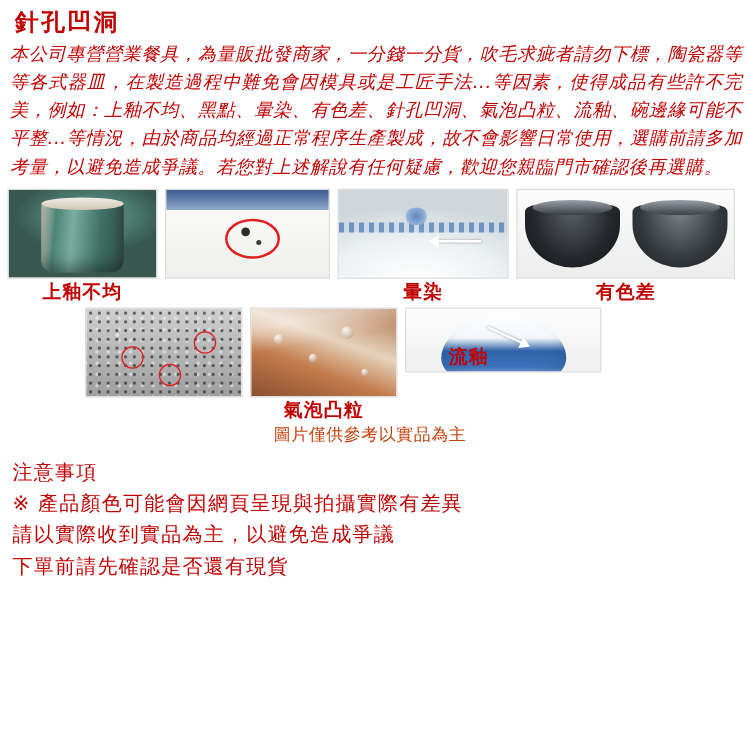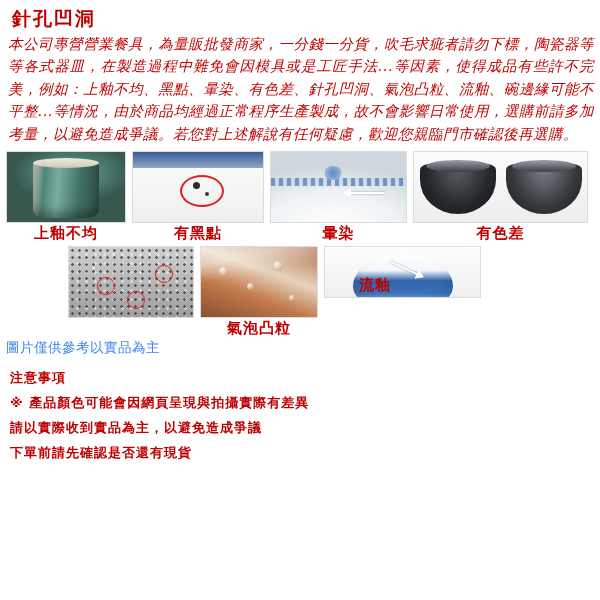--- a/index.html
+++ b/index.html
@@ -249,35 +249,34 @@
     position: absolute;
     left: 34px;
     bottom: 2px;
     color: #c00000;
     font-size: 15px;
     font-weight: bold;
     letter-spacing: 1px;
   }
 
   .disclaimer {
-    color: #3b82f6;
+    color: #c2410c;
     font-size: 13.5px;
     letter-spacing: 0.5px;
-    text-align: left;
+    text-align: center;
     padding: 2px 8px 0 0;
   }
 
   
   .notice {
     color: #c00000;
-    font-size: 13px;
+    font-size: 16px;
     line-height: 25px;
     letter-spacing: 1px;
     padding: 8px 0 0 10px;
-    font-weight: bold;
   }
   .notice div { white-space: nowrap; }
 
   .row2 {
     display: flex;
     gap: 6px;
     margin-top: 4px;
   }
 </style>
 </head>
@@ -304,21 +303,20 @@
         <div class="caption">上釉不均</div>
       </div>
 
       <div class="cell">
         <div class="photo p2">
           <div class="blueband"></div>
           <div class="dot"></div>
           <div class="dot2"></div>
           <div class="circle-mark"></div>
         </div>
-        <div class="caption">有黑點</div>
       </div>
 
       <div class="cell">
         <div class="photo p3">
           <div class="bowl"></div>
           <div class="band"></div>
           <div class="flower"></div>
           <div class="arrow"></div>
         </div>
         <div class="caption">暈染</div>

